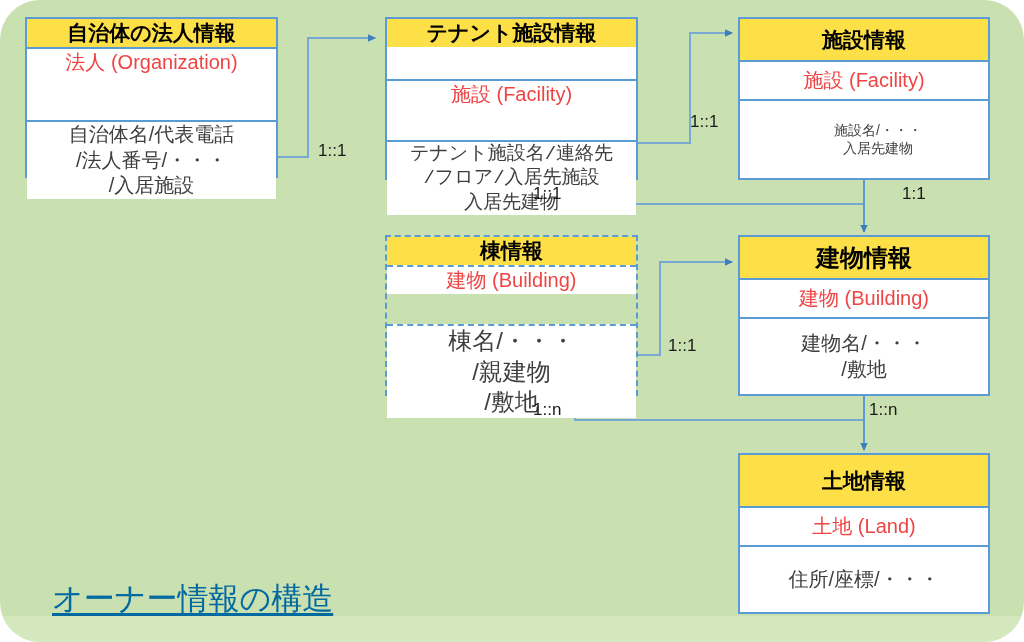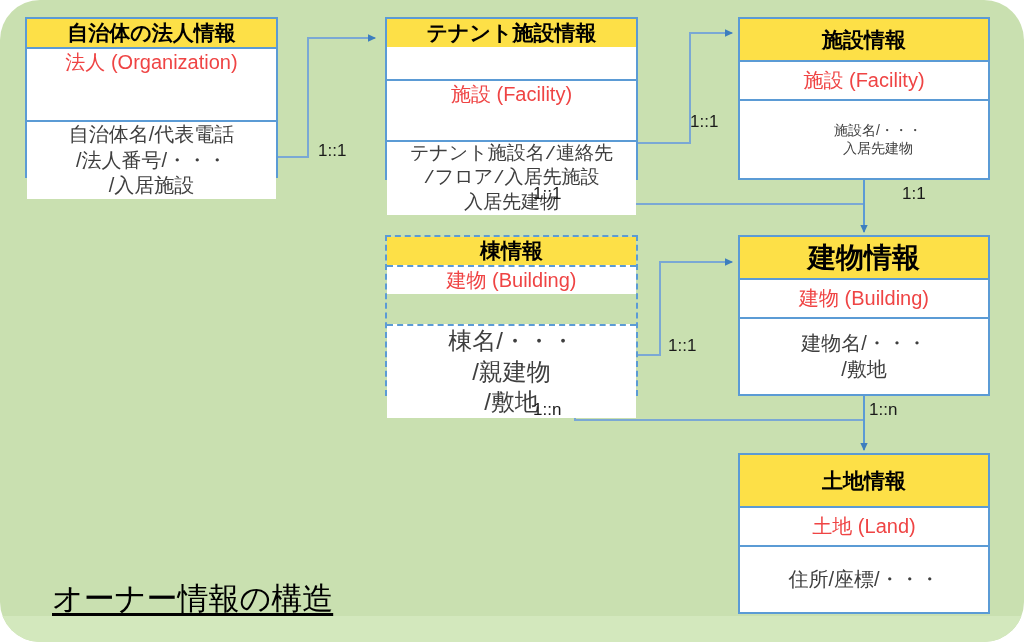--- a/index.html
+++ b/index.html
@@ -67,21 +67,21 @@
     font-size: 17px;
     letter-spacing: 0px;
     z-index: 4;
     white-space: nowrap;
   }
 
   #diagram-caption {
     position: absolute;
     left: 52px; top: 578px;
     font-size: 31px;
-    color: #000000;
+    color: #0369a1;
     text-decoration: underline;
     text-underline-offset: 4px;
     z-index: 4;
     white-space: nowrap;
   }
 </style>
 </head>
 <body>
 
 <div id="canvas">
@@ -149,21 +149,21 @@
 
   <div class="entity dashed" style="left:385px; top:235px; width:253px; height:161px;">
     <div class="e-title" style="height:41px; font-size:21px;">棟情報</div>
     <div class="e-type" style="height:39px; font-size:20px;">建物 (Building)</div>
     <div class="e-attrs" style="font-size:24px;margin-top:30px;">棟名/・・・
 /親建物
 /敷地</div>
   </div>
 
   <div class="entity" style="left:738px; top:235px; width:252px; height:161px;">
-    <div class="e-title" style="height:41px; font-size:28px;">建物情報</div>
+    <div class="e-title" style="height:41px; font-size:24px;">建物情報</div>
     <div class="e-type" style="height:39px; font-size:20px;">建物 (Building)</div>
     <div class="e-attrs" style="font-size:20px;">建物名/・・・
 /敷地</div>
   </div>
 
   <div class="entity" style="left:738px; top:453px; width:252px; height:161px;">
     <div class="e-title" style="height:51px; font-size:21px;">土地情報</div>
     <div class="e-type" style="height:39px; font-size:20px;">土地 (Land)</div>
     <div class="e-attrs" style="font-size:20px;">住所/座標/・・・</div>
   </div>

